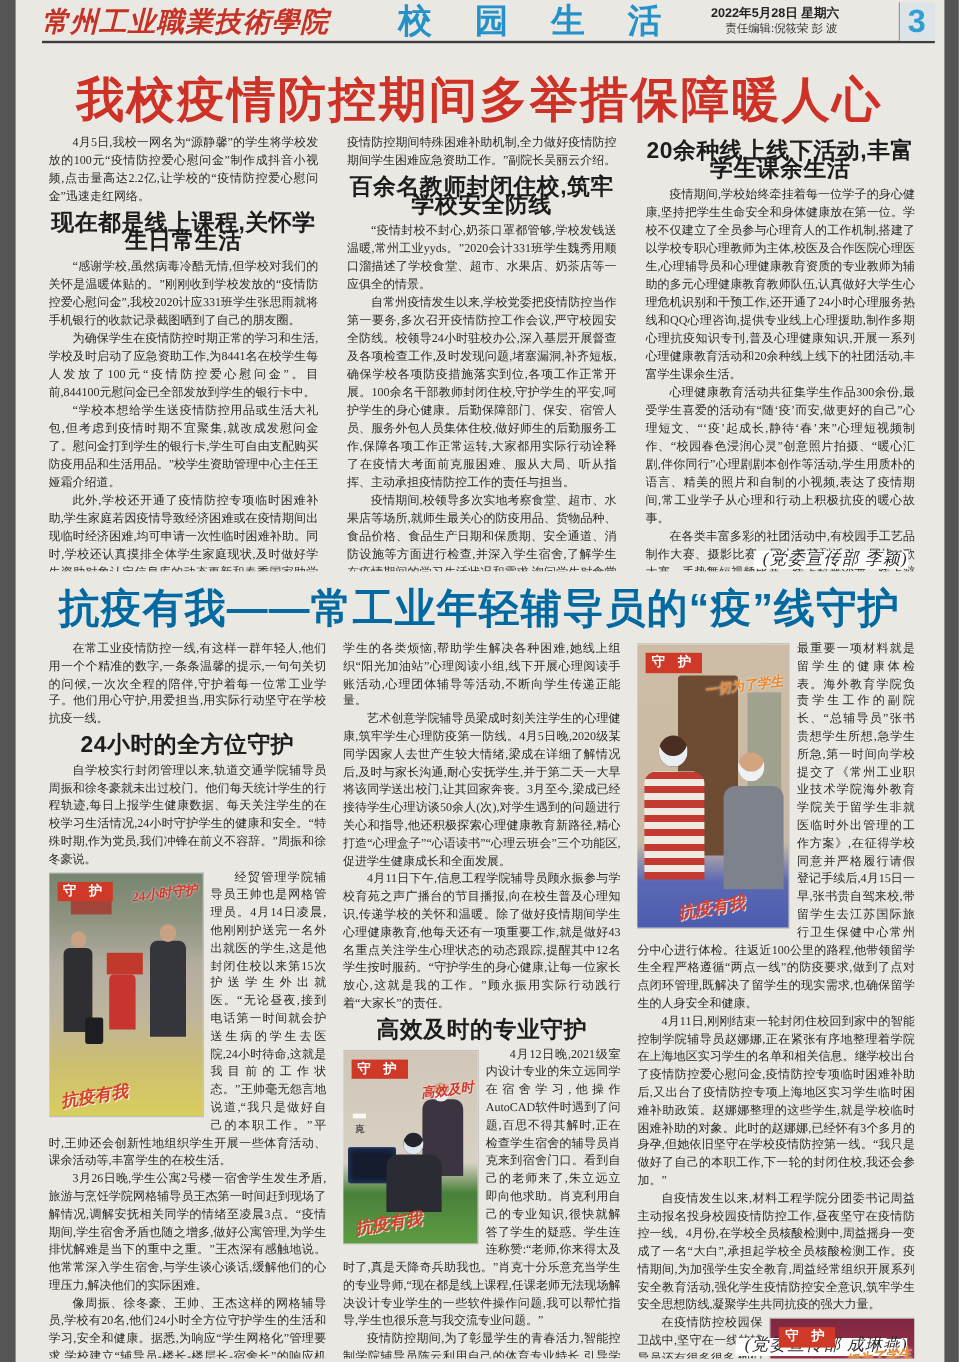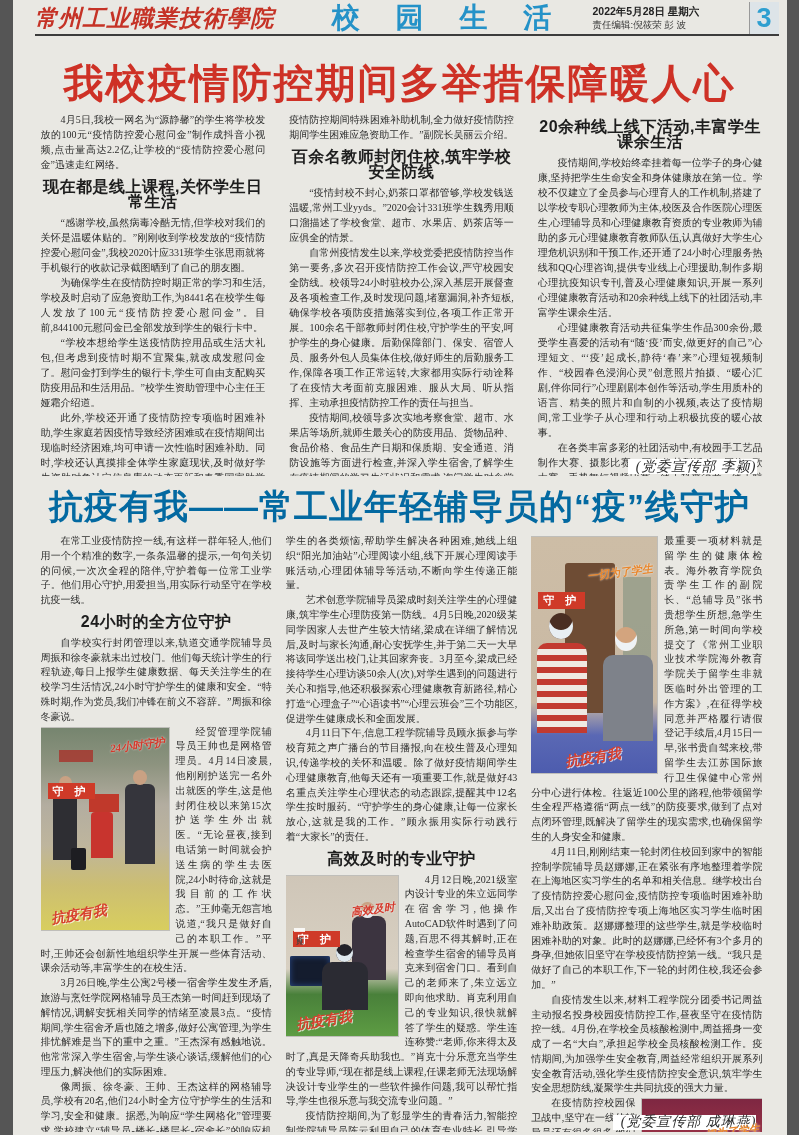--- a/index.html
+++ b/index.html
@@ -20,21 +20,21 @@
   #masthead {
     width:270px; font-family:"DejaVu Serif",serif; font-style:italic; font-weight:bold;
     font-size:23px; color:#c53226; letter-spacing:1px; white-space:nowrap;
   }
   #section-title {
     flex:1; text-align:center; font-family:"Liberation Sans",sans-serif;
     font-weight:bold; font-size:28px; color:#2492c8; letter-spacing:14px; white-space:nowrap;
   }
   #issue-block { width:150px; text-align:left; font-family:"Liberation Sans",sans-serif; line-height:13px; }
   #issue-date { font-size:10.5px; font-weight:bold; color:#222; }
-  #issue-editor { font-size:9.5px; color:#333; }
+  #issue-editor { font-size:9.5px; color:#333;margin-left:12px; }
   #page-num {
     width:30px; height:32px; margin-left:6px; border-left:1px solid #999;
     background:#dde4e8; color:#2e9fd0; font-family:"Liberation Sans",sans-serif;
     font-weight:bold; font-size:27px; text-align:center; line-height:32px;
   }
   
   .headline1 {
     position:absolute; left:0; right:0; top:56px; text-align:center;
     font-family:"Liberation Sans",sans-serif; font-weight:bold;
     font-size:40px; color:#ce3126; letter-spacing:2px;
@@ -52,31 +52,31 @@
     position:absolute; left:28px; right:24px; top:534px; height:598px;
     display:flex; gap:14px;
   }
   .col { flex:1; overflow:hidden; position:relative; text-align:justify;
          font-size:10px; line-height:15px; }
   #a2-cols .col { line-height:14.8px; }
   .col p { margin:0; }
   p.lead { text-indent:2em; }
   p.cont { text-indent:0; }
   p.sub {
-    font-family:"Liberation Sans",sans-serif; font-weight:bold; font-size:16px;
+    font-family:"Liberation Sans",sans-serif; font-weight:bold; font-size:19px;
     text-align:center; text-indent:0; margin:7px 0 6px 0; color:#1d1d1d; letter-spacing:0.5px;
   }
   .byline-pin { position:absolute; bottom:2px; right:6px; font-style:italic; letter-spacing:1px;
                 font-size:14px; background:#ffffff; padding-left:8px; }
   
   .ph { position:relative; overflow:hidden; box-shadow:0 0 0 1px rgba(0,0,0,.18); }
   .ph .badge {
     position:absolute; top:7px; left:7px; z-index:6; background:#cf3a28; color:#fff;
-    font-family:Liberation Sans, sans-serif; font-weight:bold; font-size:11px;
-    padding:1px 5px; letter-spacing:4px; white-space:nowrap;margin-top:48px;
+    font-family:Liberation Serif, serif; font-weight:bold; font-size:11px;
+    padding:1px 5px; letter-spacing:4px; white-space:nowrap;
   }
   .ph .script {
     position:absolute; z-index:6; color:#d4372a; font-weight:bold; font-style:italic;
     font-size:11px; transform:rotate(-7deg); white-space:nowrap;
     text-shadow:0 0 2px rgba(255,255,255,.85);
   }
   .ph .script.orange { color:#e8872d; }
   .ph .stamp {
     position:absolute; bottom:7px; left:10px; z-index:6; color:#d8402e; font-weight:bold;
     font-style:italic; font-size:14px; transform:rotate(-9deg);

